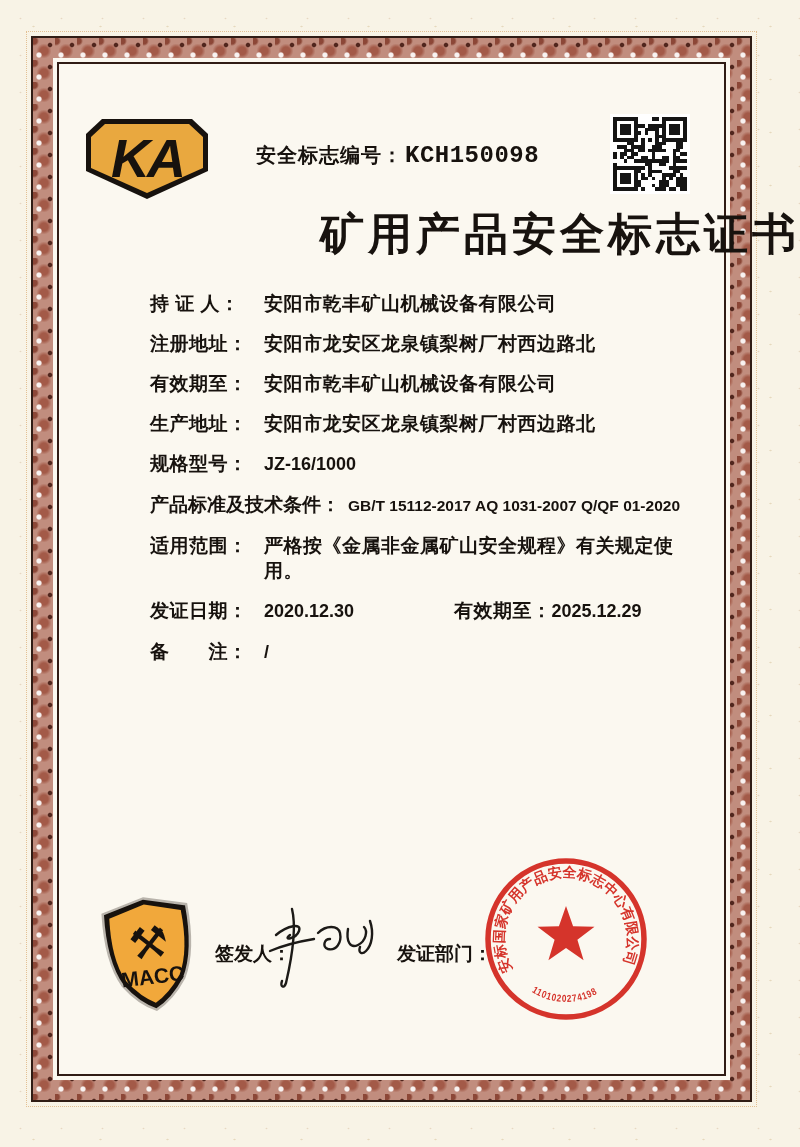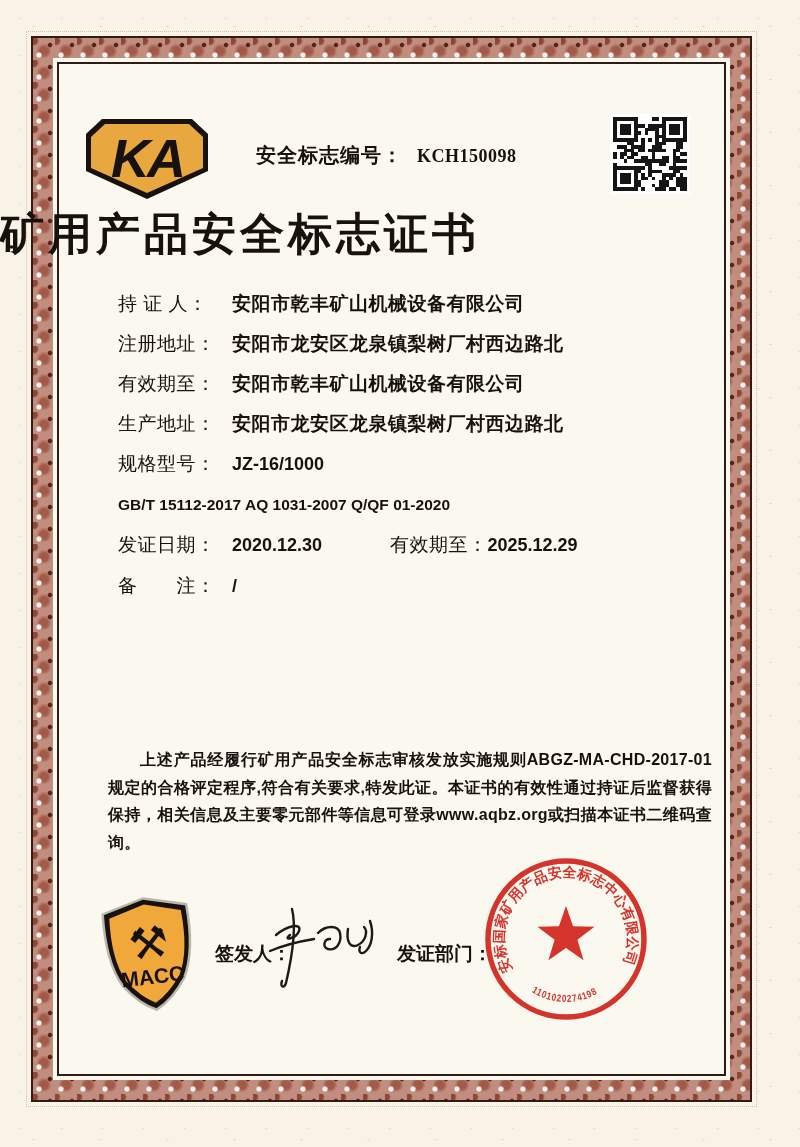--- a/index.html
+++ b/index.html
@@ -29,35 +29,35 @@
     background-size:22px 22px;
     outline:1px dotted #e3c093;outline-offset:4px;
   }
   .band-gap{box-sizing:border-box;width:100%;height:100%;background:#fbf8f0;padding:4px;}
   .inner-frame{box-sizing:border-box;width:100%;height:100%;border:2px solid #301c15;background:#fbf8f0;}
 
   .abs{position:absolute;}
   .ink{color:#17120e;}
 
   .certno{left:256px;top:142px;font-size:20px;font-weight:700;letter-spacing:1px;}
-  .certno .num{font-family:Liberation Serif, serif;font-size:18px;margin-left:14px;letter-spacing:.5px;}
+  .certno .num{font-family:Liberation Mono, monospace;font-size:24px;margin-left:2px;letter-spacing:.5px;}
 
   .qr-box{left:610px;top:114px;width:80px;height:80px;background:#fff;}
 
-  .title{left:0;top:205px;width:800px;text-align:left;
+  .title{left:0;top:205px;width:800px;text-align:right;
     font-family:"Liberation Serif",serif;font-weight:900;
     font-size:44px;letter-spacing:4px;}
 
   .watermark{left:50%;top:526px;transform:translateX(-50%);
     white-space:nowrap;font-weight:700;font-size:66px;letter-spacing:12px;
     color:rgba(152,147,140,.55);z-index:0;}
 
   .fields{left:118px;top:291px;width:566px;z-index:1;}
   .frow{display:flex;align-items:baseline;margin-bottom:15px;font-size:19px;line-height:25px;}
-  .flabel{font-weight:400;flex:0 0 114px;white-space:nowrap;letter-spacing:.5px;}
+  .flabel{font-weight:700;flex:0 0 114px;white-space:nowrap;letter-spacing:.5px;margin-left:32px;}
   .flabel.wide{flex:0 0 auto;margin-right:8px;letter-spacing:0;}
   .fvalue{font-weight:700;letter-spacing:.5px;}
   .fvalue.latin{font-size:18px;letter-spacing:0;}
   .fvalue.small-latin{font-size:15.5px;letter-spacing:0;}
   .frow.dates .fvalue.d1{flex:0 0 158px;}
   .frow.dates .flabel.l2{flex:0 0 92px;}
 
   .statement{left:108px;top:746px;width:604px;font-size:16px;font-weight:700;
     line-height:1.72;text-indent:2em;text-align:justify;letter-spacing:.3px;z-index:1;}
 
@@ -359,35 +359,39 @@
     </div>
     <div class="frow">
       <span class="flabel">生产地址：</span>
       <span class="fvalue">安阳市龙安区龙泉镇梨树厂村西边路北</span>
     </div>
     <div class="frow">
       <span class="flabel">规格型号：</span>
       <span class="fvalue latin">JZ-16/1000</span>
     </div>
     <div class="frow">
+      <span class="flabel wide">产品标准及技术条件：</span>
       <span class="fvalue small-latin">GB/T 15112-2017 AQ 1031-2007 Q/QF 01-2020</span>
+    </div>
+    <div class="frow">
+      <span class="flabel">适用范围：</span>
+      <span class="fvalue">严格按《金属非金属矿山安全规程》有关规定使用。</span>
     </div>
     <div class="frow dates">
       <span class="flabel">发证日期：</span>
       <span class="fvalue latin d1">2020.12.30</span>
       <span class="flabel l2">有效期至：</span>
       <span class="fvalue latin">2025.12.29</span>
     </div>
     <div class="frow">
       <span class="flabel">备　　注：</span>
       <span class="fvalue latin">/</span>
     </div>
   </div>
 
-  <div class="abs statement ink">上述产品经履行矿用产品安全标志审核发放实施规则ABGZ-MA-CHD-2017-01规定的合格评定程序,符合有关要求,特发此证。本证书的有效性通过持证后监督获得保持，相关信息及主要零元部件等信息可登录www.aqbz.org或扫描本证书二维码查询。</div>
 
   <div class="abs shield-wrap">
     <svg width="98" height="118" viewBox="0 0 98 118">
       <path d="M49 2 L91 13 Q94 60 80 86 Q66 106 49 114 Q32 106 18 86 Q4 60 7 13 Z" fill="#17120e" stroke="#b9b4ac" stroke-width="2.5"></path>
       <path d="M49 8 L85 18 Q88 59 76 82 Q63 100 49 107 Q35 100 22 82 Q10 59 13 18 Z" fill="#f1a83b"></path>
       <text x="49" y="62" text-anchor="middle" font-size="44" font-family="DejaVu Sans, sans-serif" fill="#17120e">⚒</text>
       <text x="49" y="88" text-anchor="middle" font-size="21" font-weight="900" font-family="Liberation Sans, sans-serif" fill="#17120e">MACC</text>
     </svg>
   </div>
 

